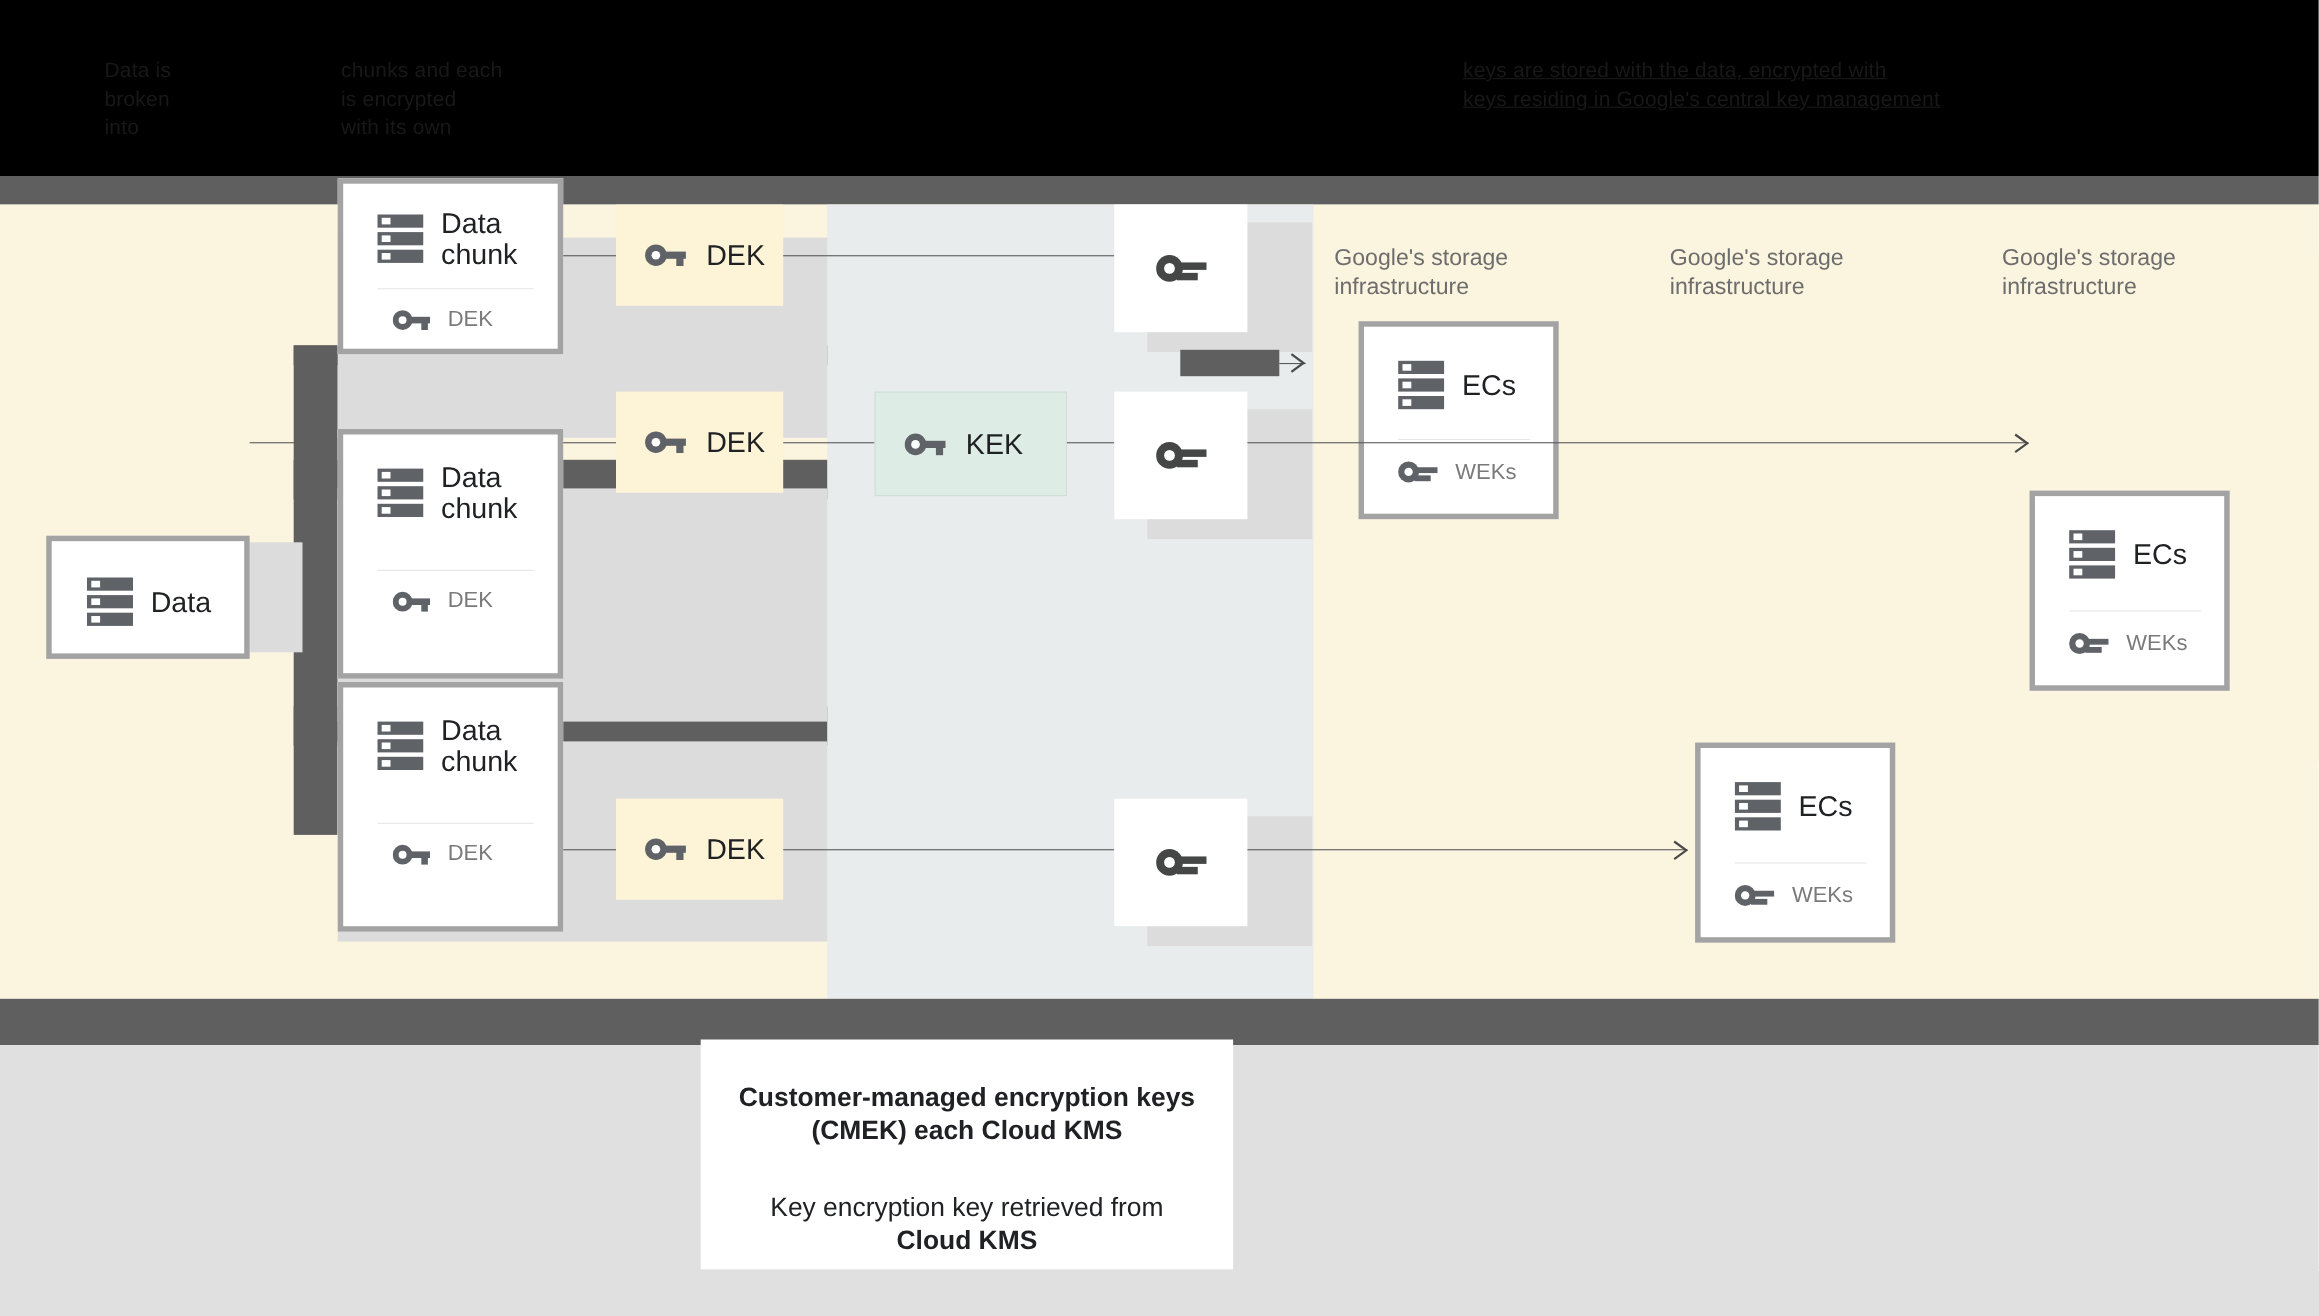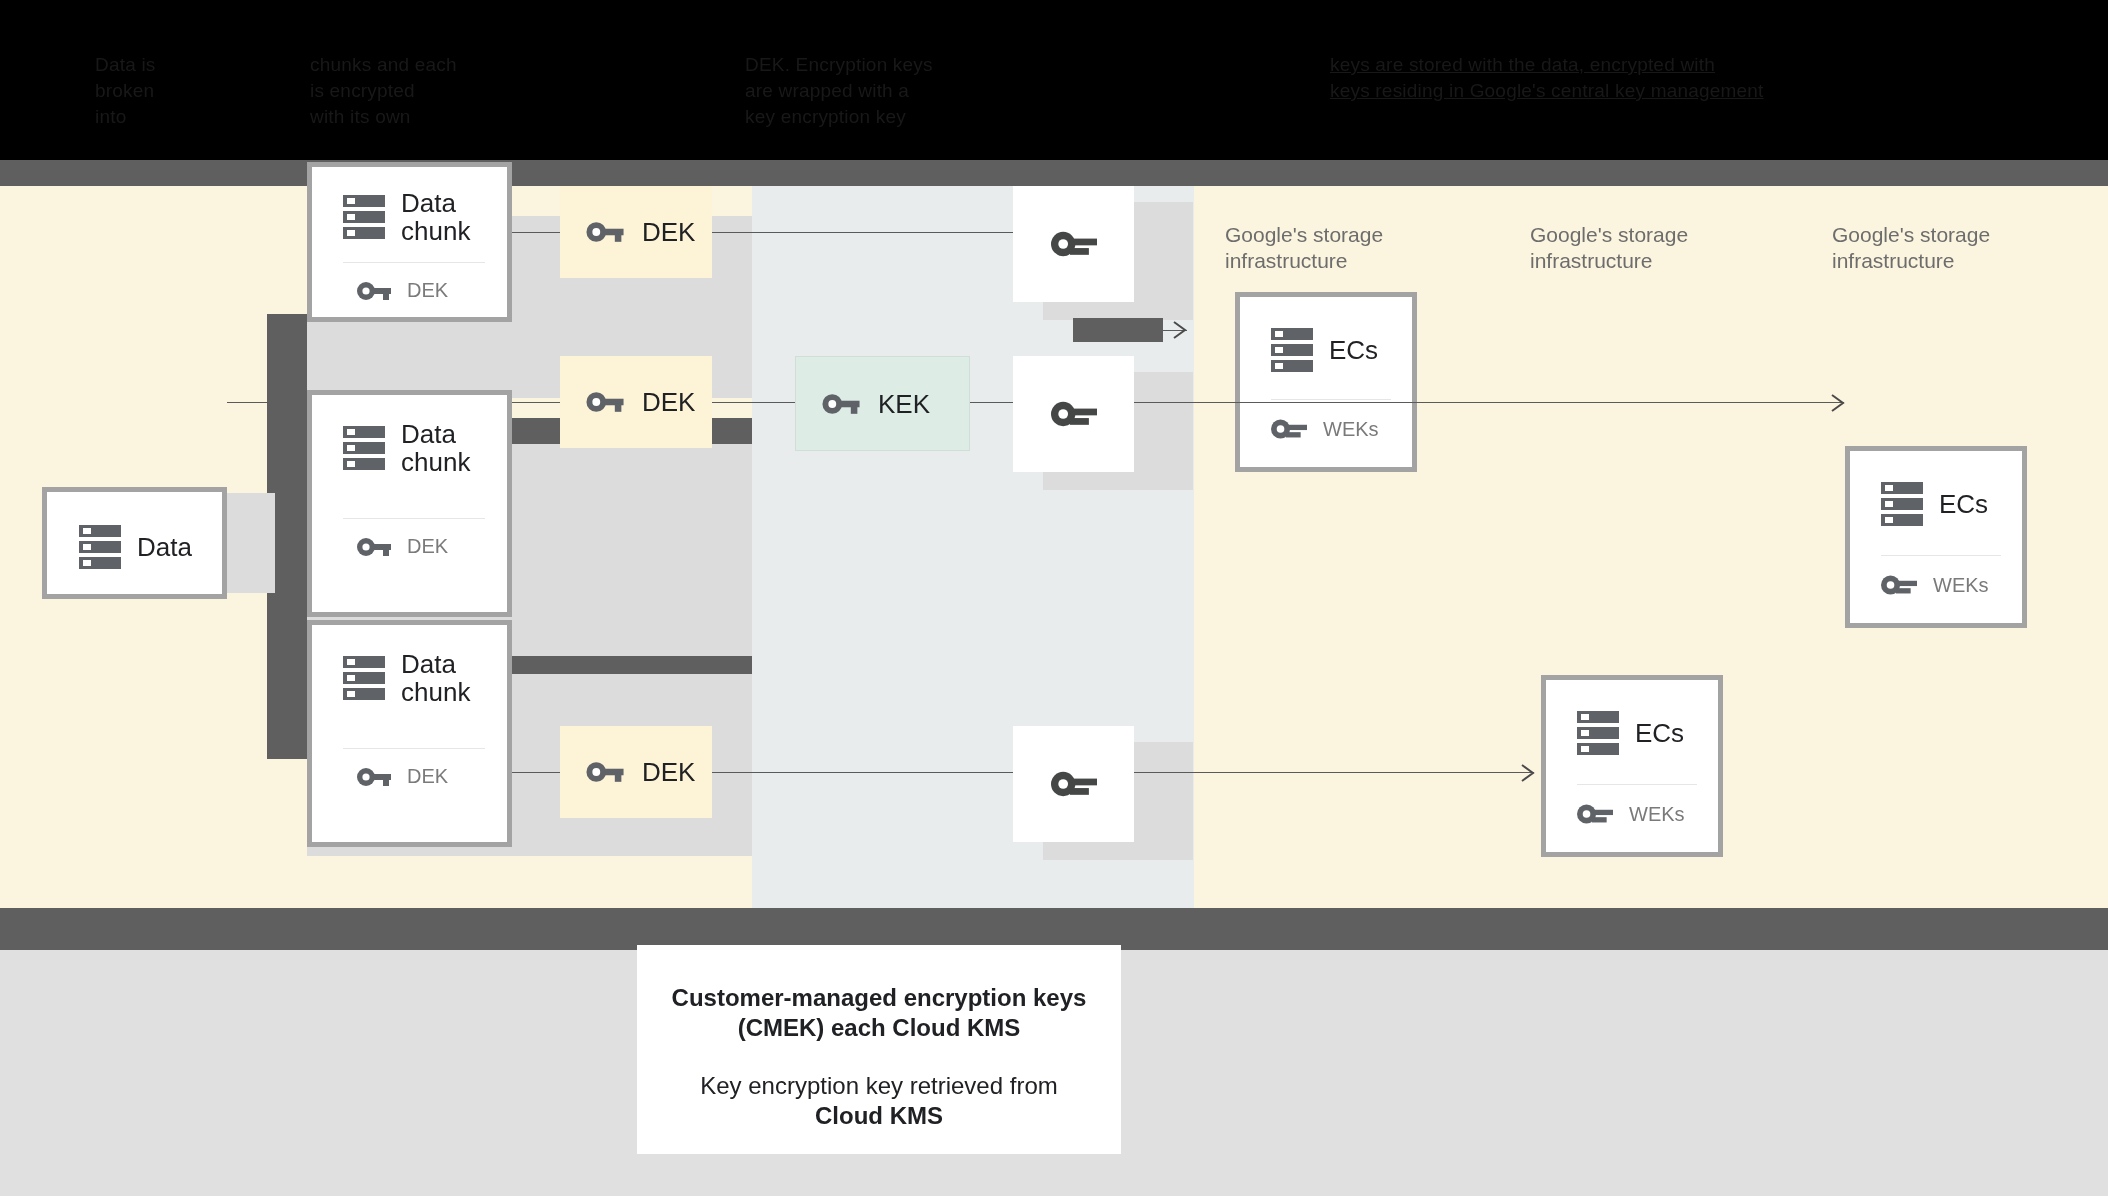--- a/index.html
+++ b/index.html
@@ -160,21 +160,20 @@
     background: #5f5f5f;
   }
 
   
   .col-caption {
     position: absolute;
     font-size: 21px;
     line-height: 26px;
     color: #6d6d6d;
     white-space: pre-line;
-    margin-left: 12px;
   }
 
   
   .caption-card {
     position: absolute;
     left: 637px; top: 945px;
     width: 484px; height: 209px;
     background: #ffffff;
     text-align: center;
     box-sizing: border-box;
@@ -183,39 +182,36 @@
   .caption-strong {
     font-size: 24px;
     font-weight: bold;
     color: #202124;
     line-height: 30px;
   }
   .caption-normal {
     font-size: 24px;
     color: #202124;
     line-height: 30px;
-    margin-top: 28px;
+    margin-top: 40px;
   }
   .caption-normal b { font-weight: bold; }
 </style>
 </head>
 <body>
 
 <div id="stage">
 
   <div class="header-band">
     <div class="header-text-block hcol1">Data is
 broken
 into</div>
     <div class="header-text-block hcol2">chunks and each
 is encrypted
 with its own</div>
-    <div class="header-text-block hcol3">DEK. Encryption keys
-are wrapped with a
-key encryption key</div>
     <div class="header-text-block hcol4">keys are stored with the data, encrypted with
 keys residing in Google's central key management</div>
   </div>
 
   <div class="bar-top"></div>
 
   <div class="canvas">
     <div class="col-kms"></div>
 
     <div class="vconnector" style="left:267px; top:128px; width:40px; height:445px;"></div>

